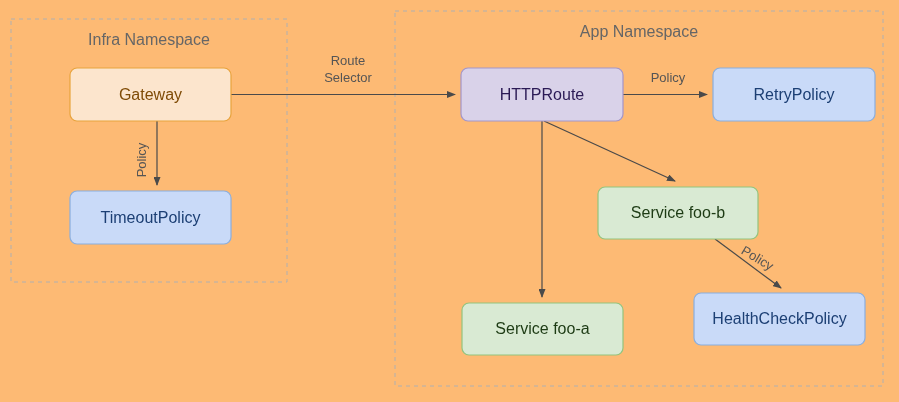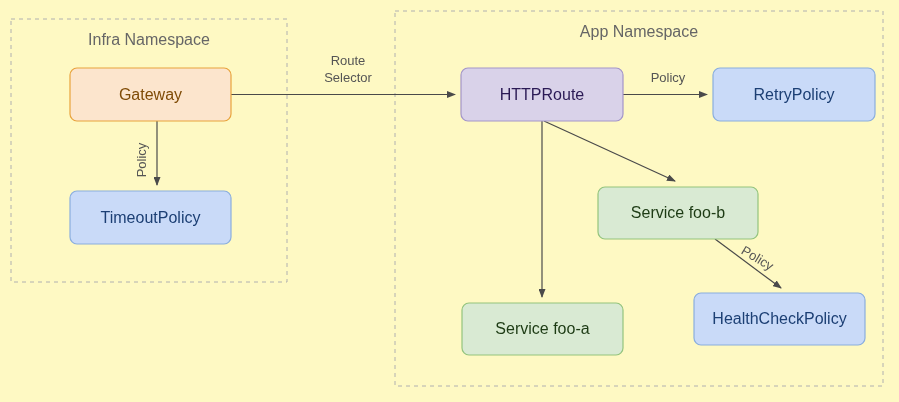--- a/index.html
+++ b/index.html
@@ -4,21 +4,21 @@
 <style>
   html, body {
     margin: 0;
     padding: 0;
     background: #ffffff;
   }
   #canvas {
     position: relative;
     width: 899px;
     height: 402px;
-    background: #fef9c3;
+    background: #fdba74;
     font-family: "Liberation Sans", sans-serif;
     overflow: hidden;
   }
   svg.layer {
     position: absolute;
     top: 0;
     left: 0;
     width: 899px;
     height: 402px;
   }

